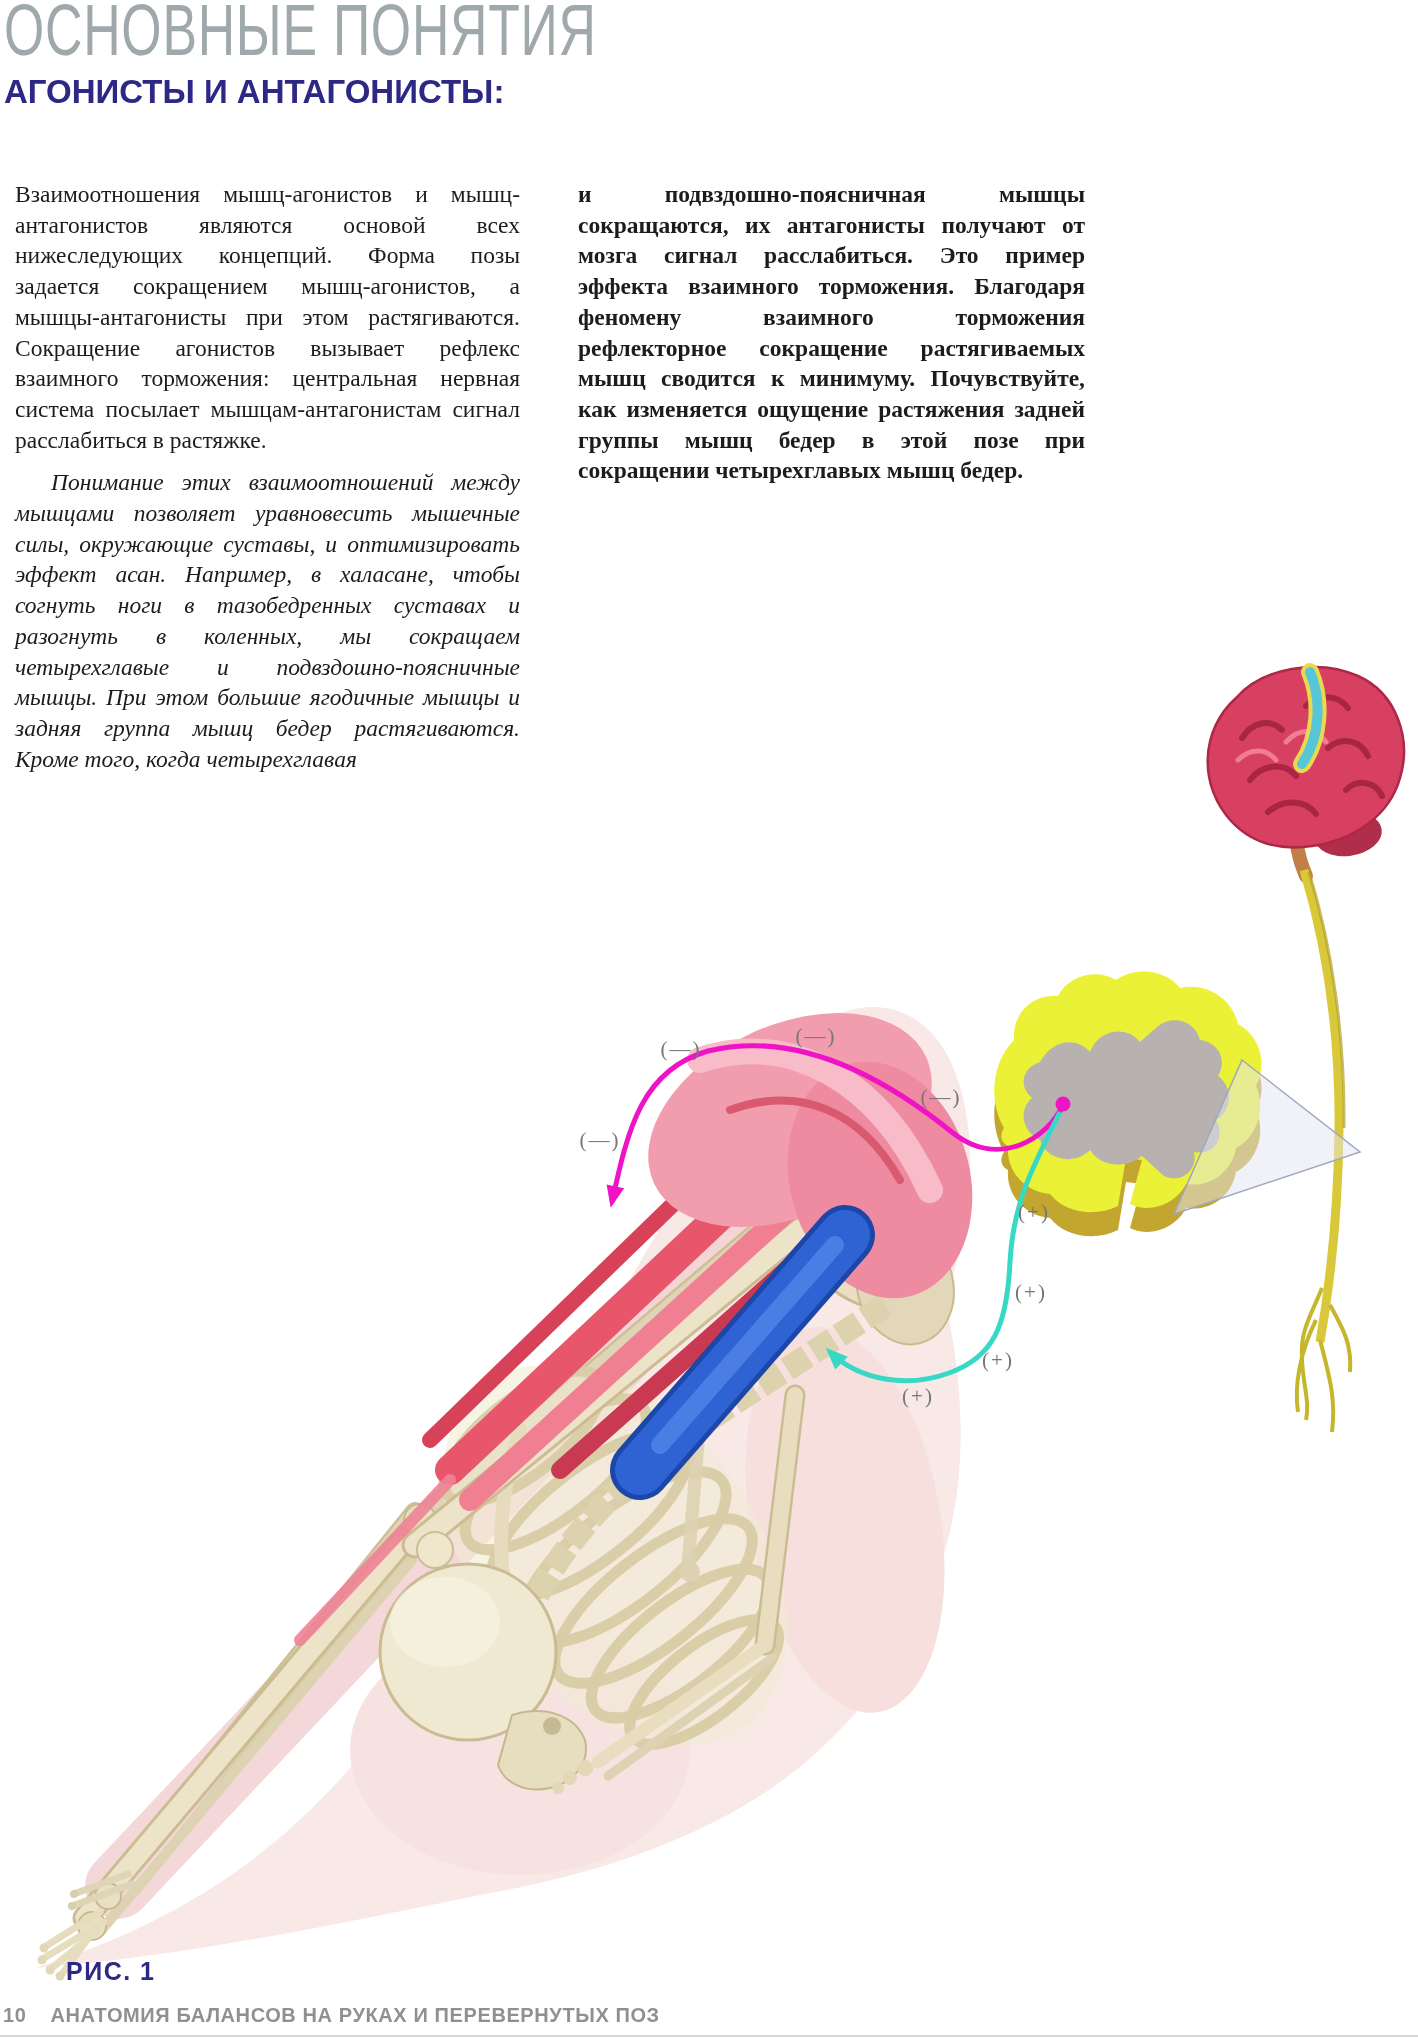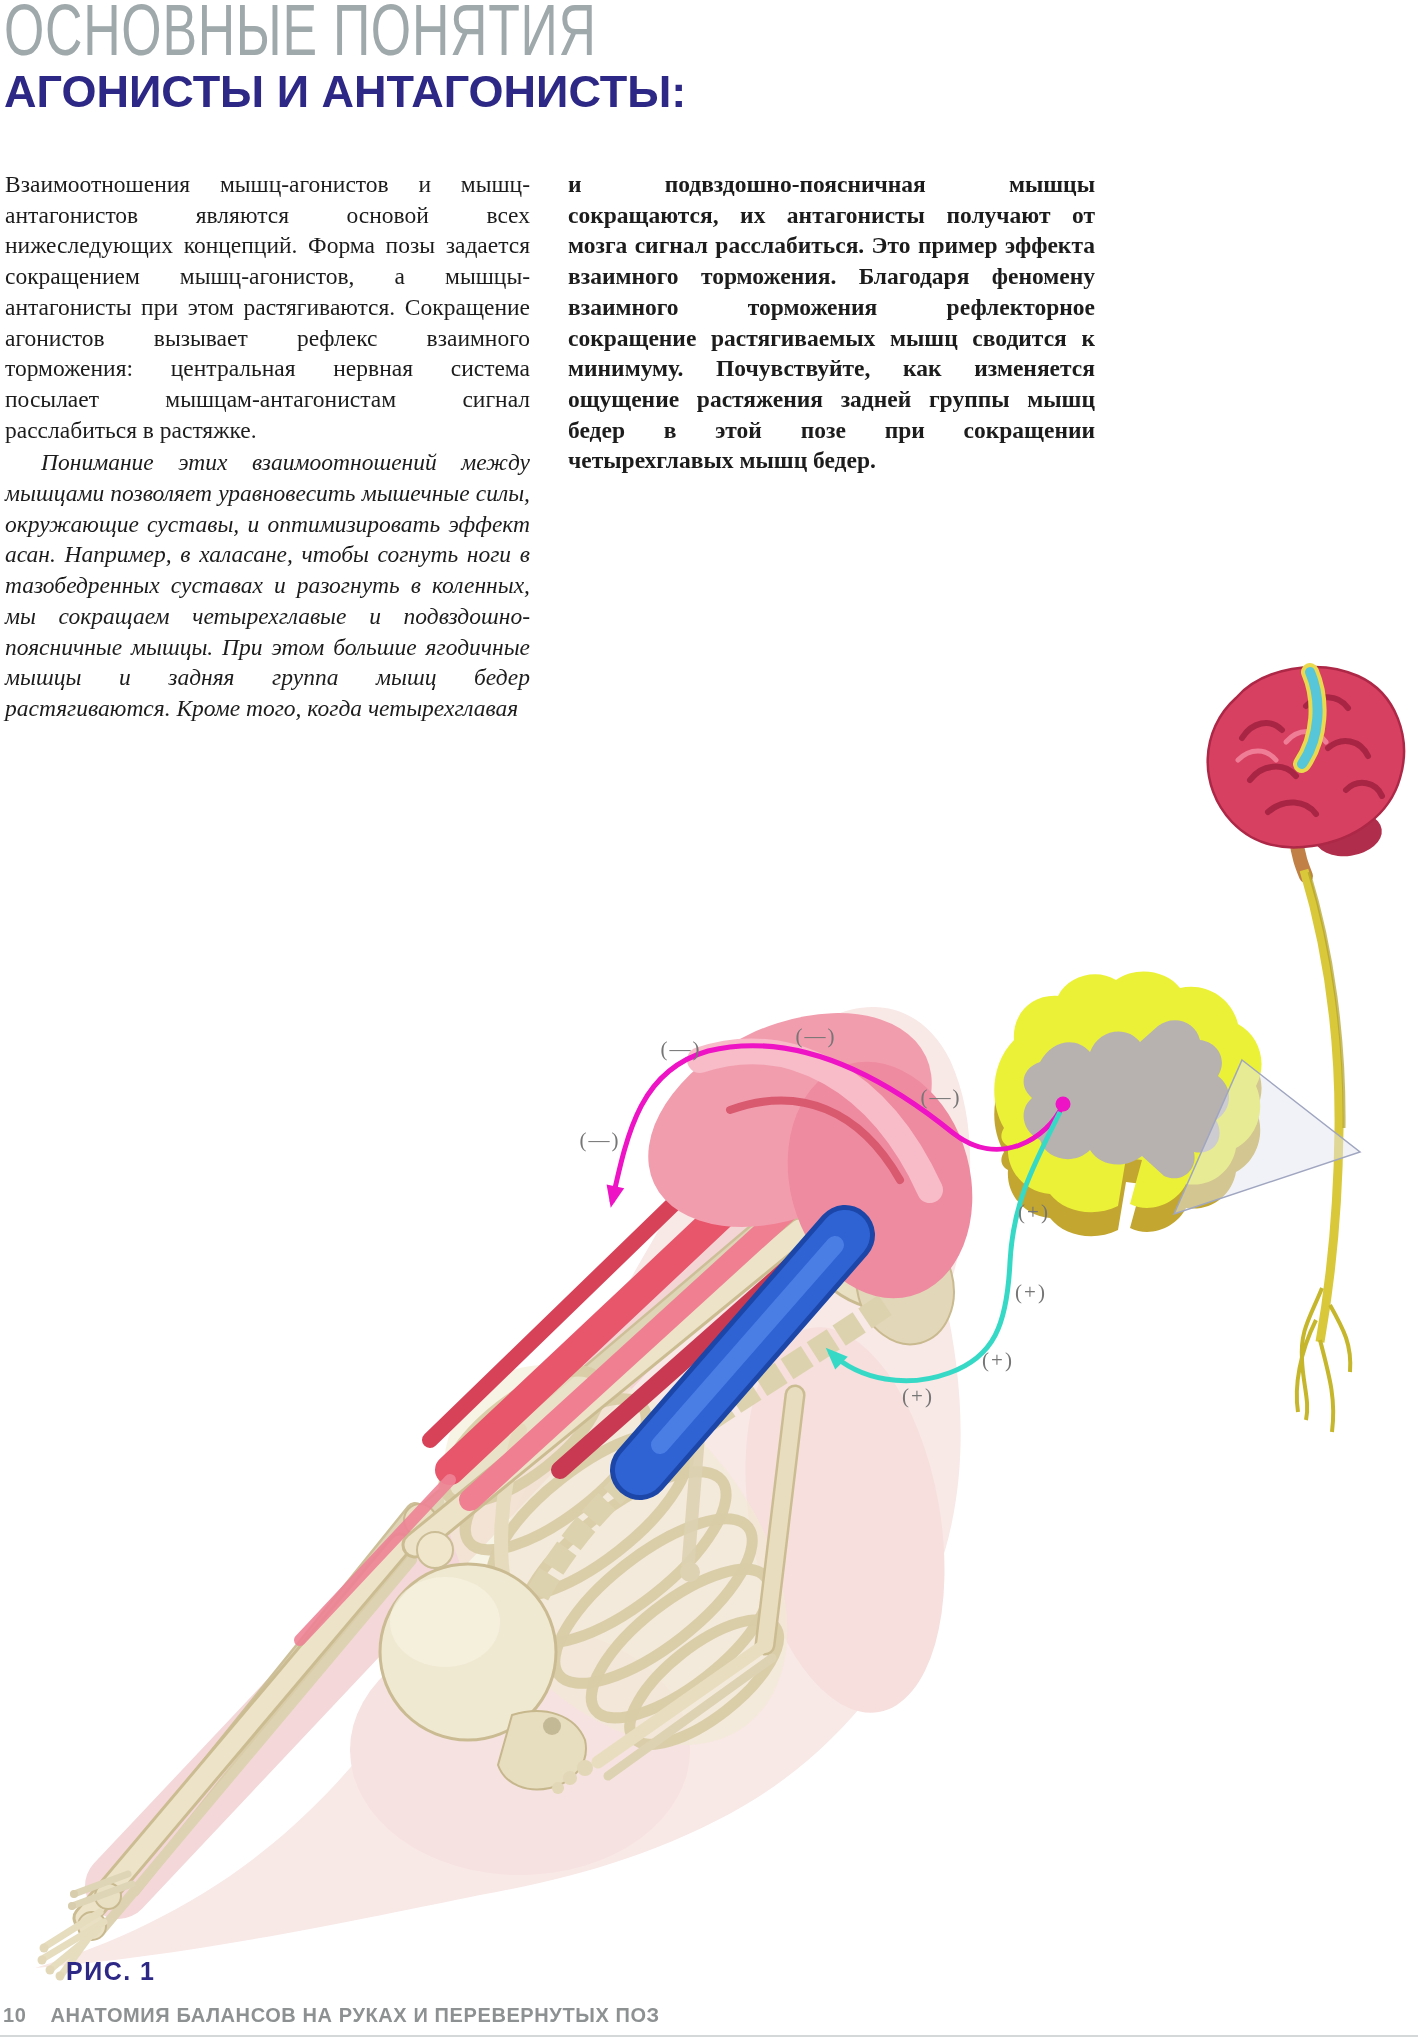--- a/index.html
+++ b/index.html
@@ -10,29 +10,29 @@
   }
   .kicker{
     position:absolute;left:4px;top:-12px;
     font-family:"Liberation Sans",sans-serif;font-weight:400;
     font-size:72px;line-height:84px;color:#9fa8aa;letter-spacing:1px;
     transform:scaleX(0.72);transform-origin:0 0;white-space:nowrap;
   }
   .title{
     position:absolute;left:4px;top:72px;
     font-family:"Liberation Sans",sans-serif;font-weight:700;
-    font-size:45px;line-height:39px;color:#2d2785;letter-spacing:0px;
+    font-size:33px;line-height:39px;color:#2d2785;letter-spacing:0px;
   }
   .col{
     position:absolute;top:167px;
     font-size:23.5px;line-height:30.7px;text-align:justify;
   }
   .col-left{left:3px;width:529px;}
   .col-right{left:566px;width:531px;font-weight:bold;}
-  .col p{margin:2px;}
+  .col p{margin:12px;}
   .col p + p{text-indent:36px;font-style:italic;}
   .fig-caption{
     position:absolute;left:66px;top:1957px;width:1352px;text-align:left;
     font-family:"Liberation Sans",sans-serif;font-weight:700;
     font-size:25px;color:#2d2785;letter-spacing:1.5px;
   }
   .footer{
     position:absolute;left:3px;top:2004px;width:1415px;
     font-family:"Liberation Sans",sans-serif;font-weight:700;
     font-size:20px;color:#8d9192;letter-spacing:0.6px;white-space:nowrap;

